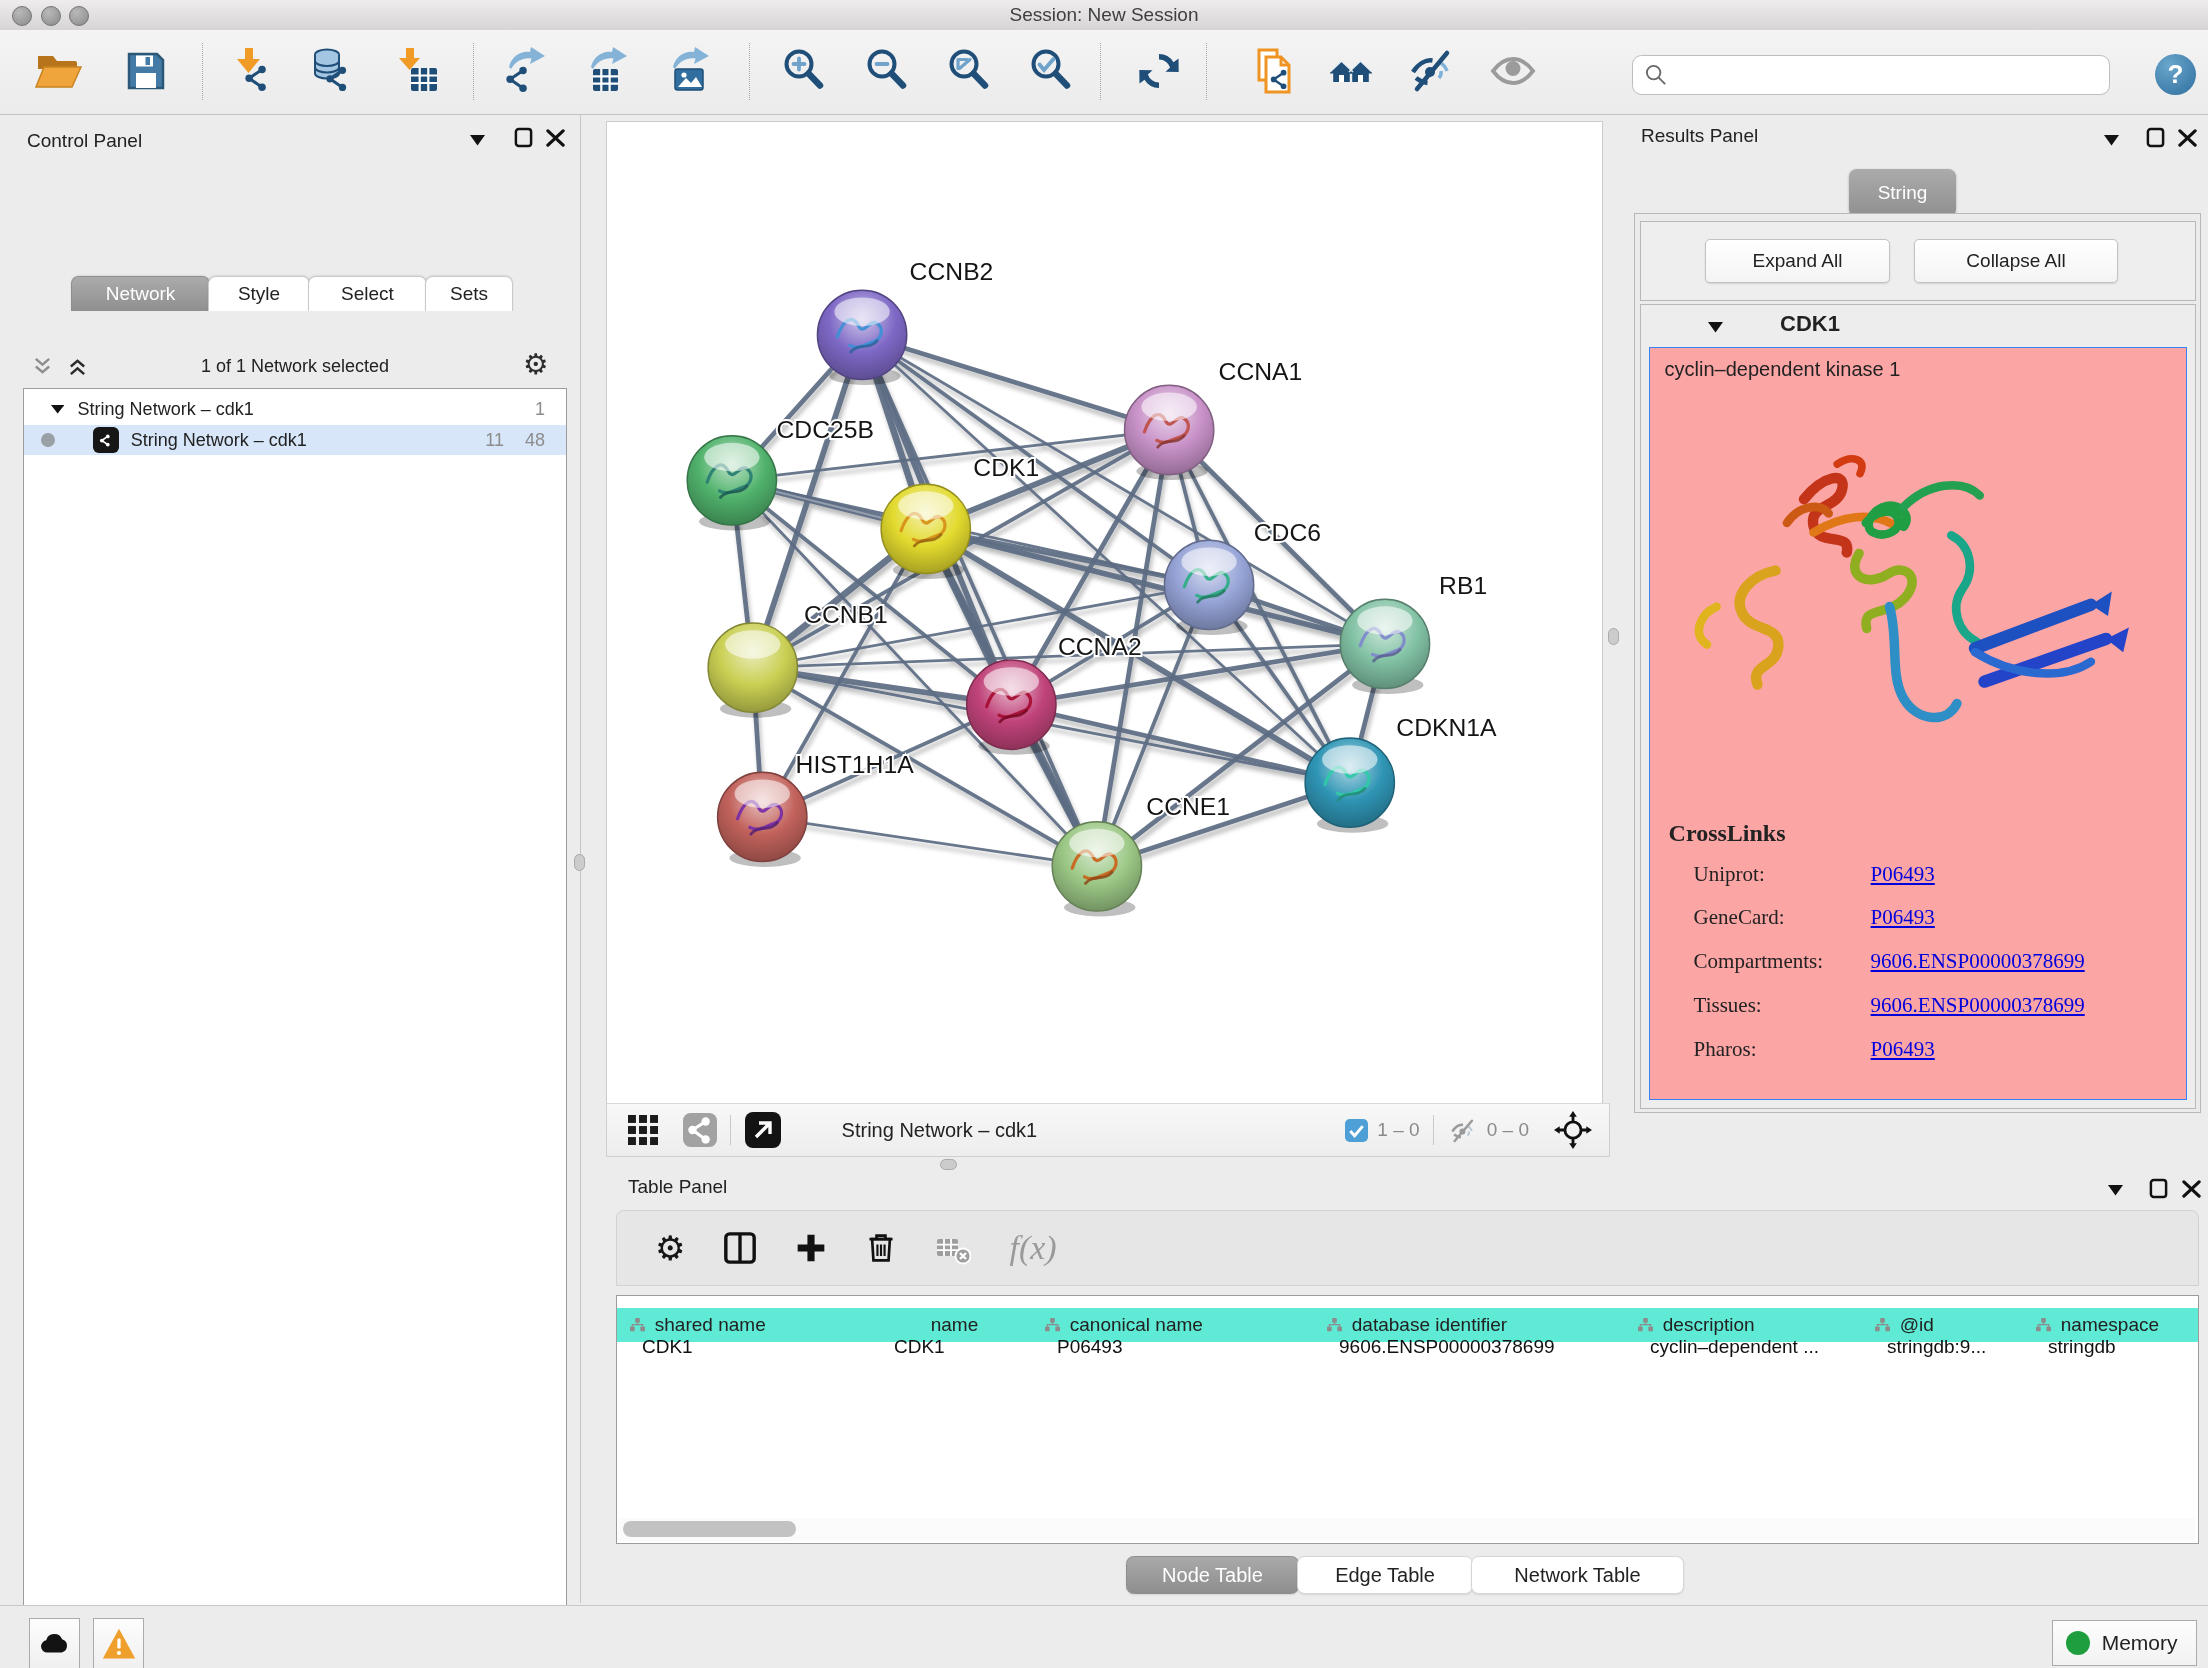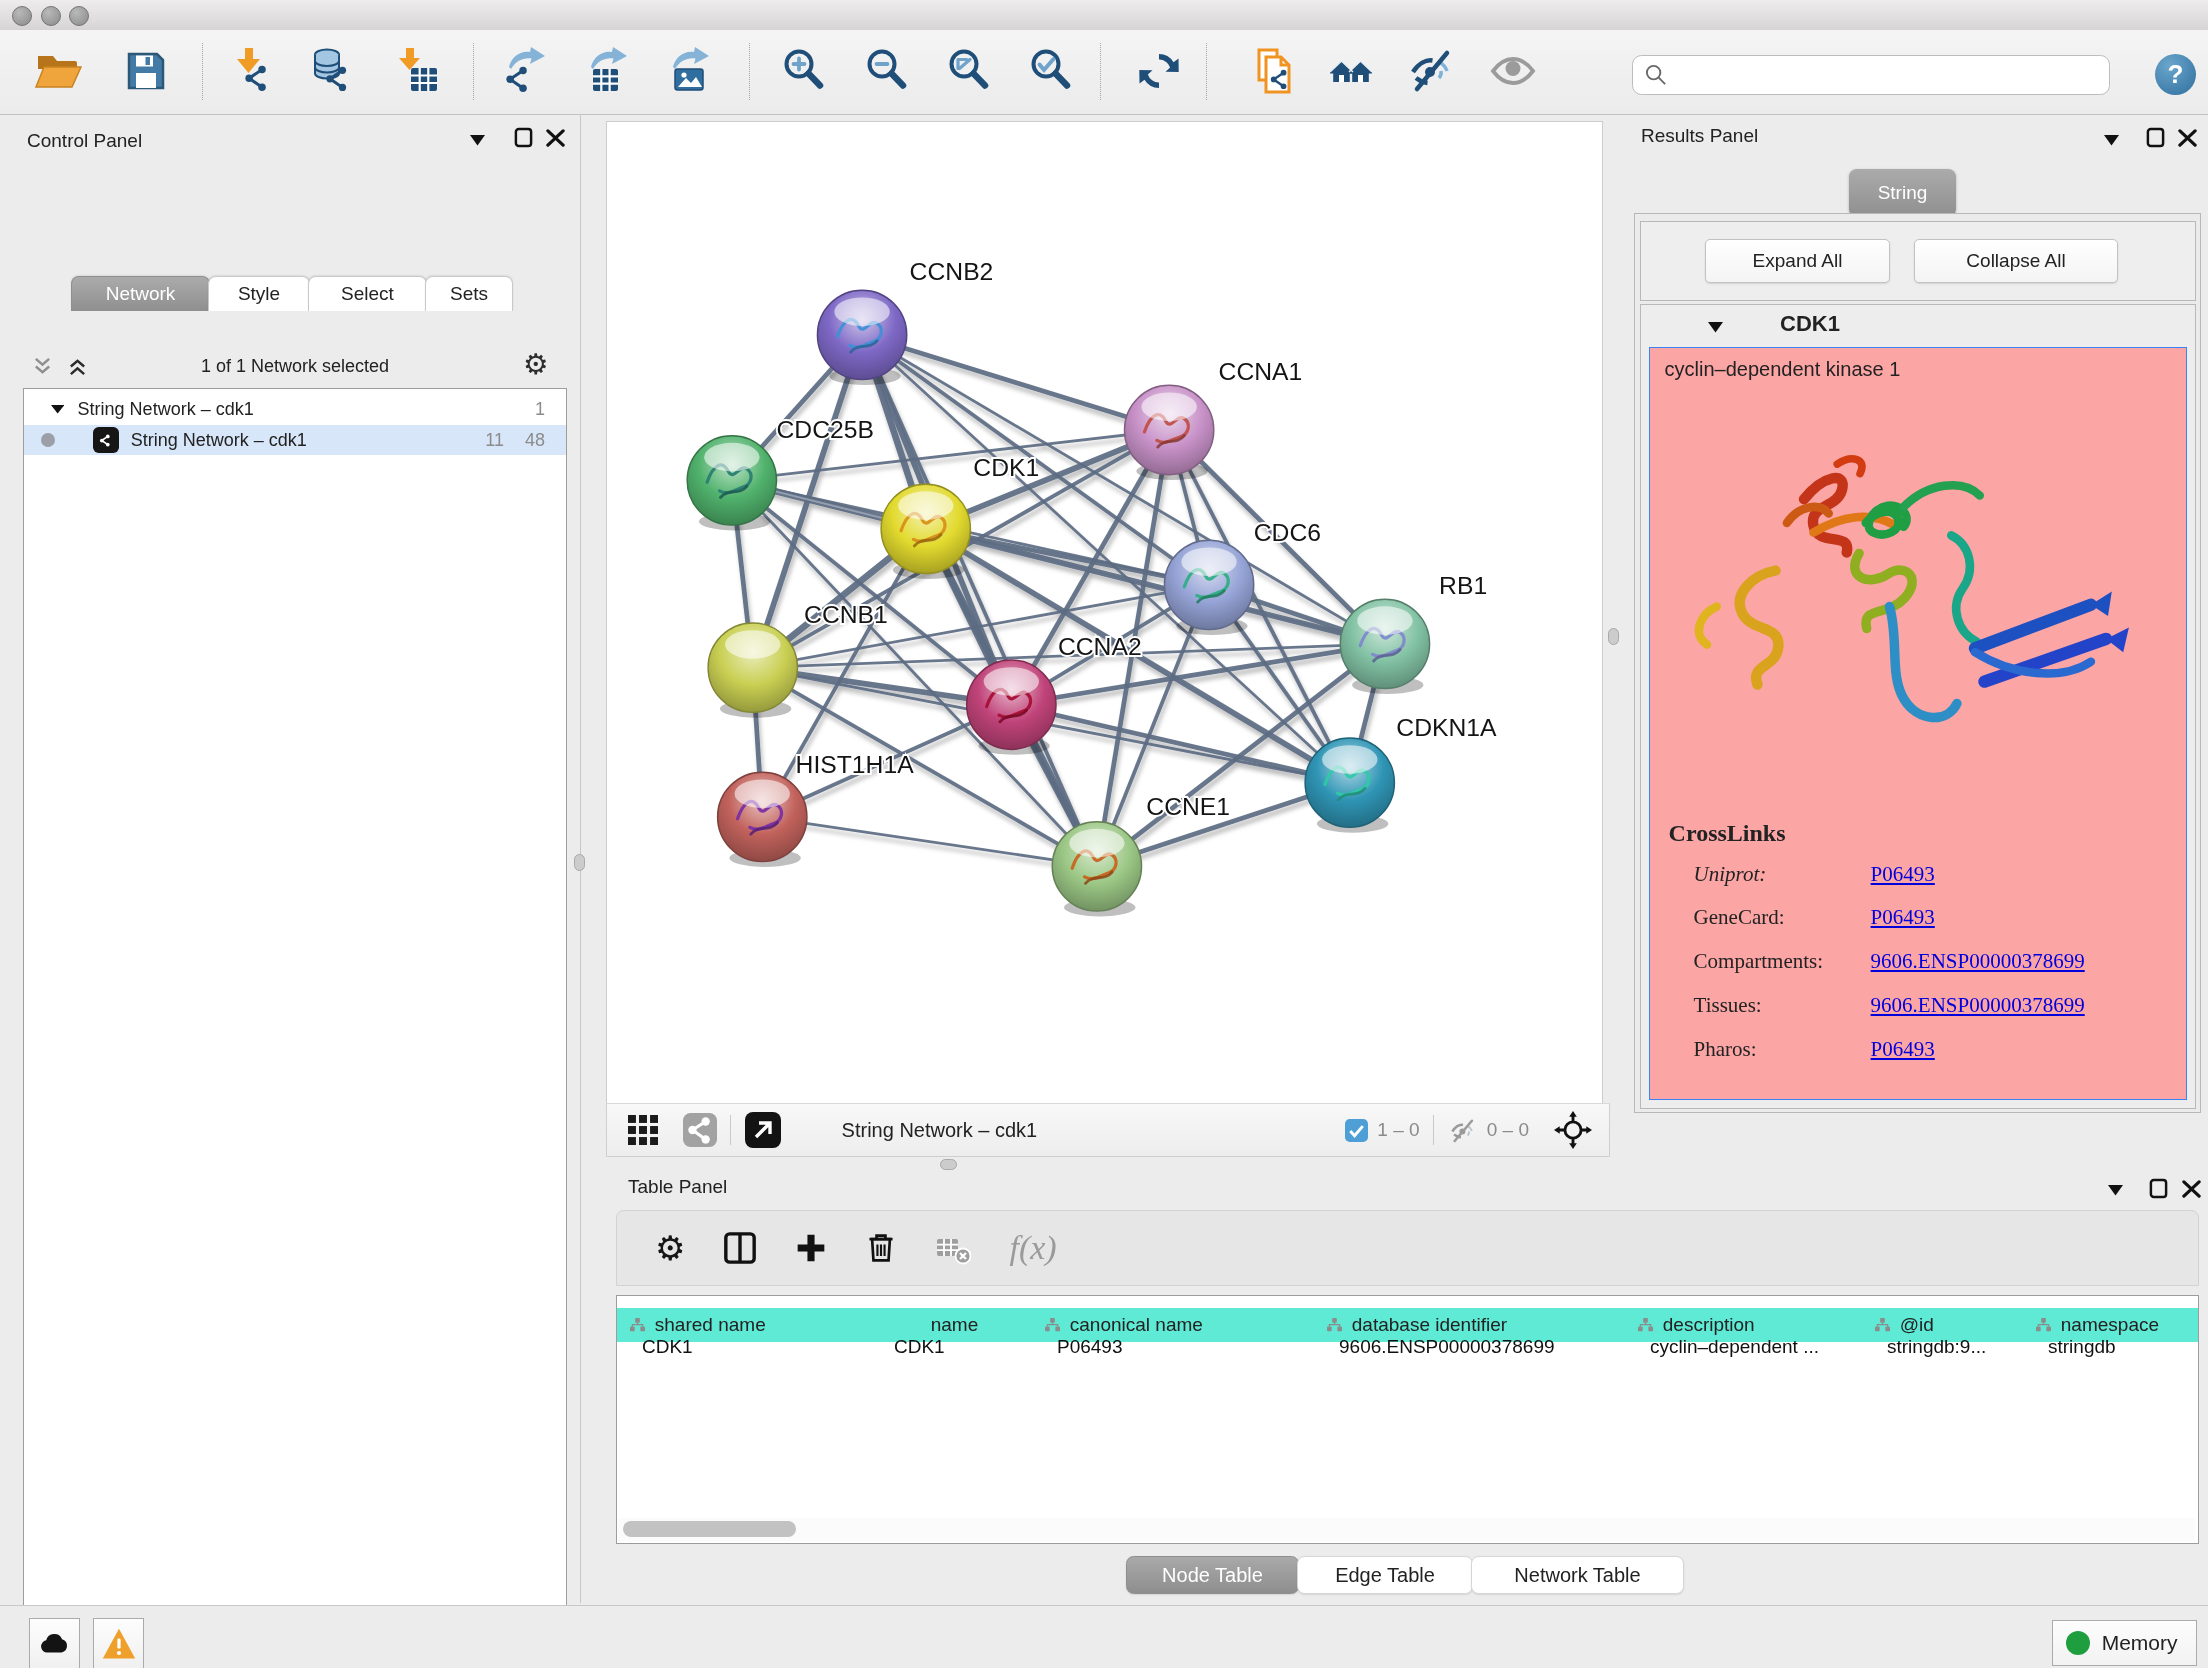--- a/index.html
+++ b/index.html
@@ -85,20 +85,21 @@
   .split-dot{position:absolute;background:#cccccc;border:1px solid #a9a9a9;border-radius:5.7px}
   .nlabel{font-size:26px;fill:#141414;paint-order:stroke;stroke:#ffffff;stroke-width:4px}
 </style>
 </head>
 <body>
 
 <div class="abs" id="titlebar">
   <span class="tlight" style="left:12.4px"></span>
   <span class="tlight" style="left:41px"></span>
   <span class="tlight" style="left:69px"></span>
+  <div id="win-title">Session: New Session</div>
 </div>
 
 <div class="abs" id="toolbar">
   <div id="search-box">
     <svg width="25" height="25" viewBox="0 0 26 26" style="margin:0 7.6px 0 11.4px">
       <circle cx="10" cy="10" r="7" fill="none" stroke="#6a6a6a" stroke-width="2"></circle>
       <path d="M15 15l7 7" stroke="#6a6a6a" stroke-width="2"></path>
     </svg>
     <input placeholder="" style="">
   </div>
@@ -615,21 +616,21 @@
           <path d="M330 252 452 206" stroke="#1d50c0" stroke-width="13"></path>
           <path d="M340 287 468 242" stroke="#2343c8" stroke-width="13"></path>
           <path d="M330 256c40 25 92 30 122 10" stroke="#2a6ad0" stroke-width="9"></path>
         </g>
         <path d="M452 206l22-14-4 26z" fill="#1d50c0"></path>
         <path d="M468 242l24-12-6 26z" fill="#2343c8"></path>
       </svg>
 
       <div class="abs serif" style="left:19px;top:472px;font-size:24px;font-weight:bold">CrossLinks</div>
       <div id="crosslinks">
-          <div class="xl-row serif" style="left: 44px; top: 514px; font-style: italic;">Uniprot:</div>
+          <div class="xl-row serif" style="left: 44px; top: 514px;">Uniprot:</div>
           <div class="xl-row serif xlink" style="left: 221px; top: 514px;">P06493</div>
           <div class="xl-row serif" style="left: 44px; top: 557px;">GeneCard:</div>
           <div class="xl-row serif xlink" style="left: 221px; top: 557px;">P06493</div>
           <div class="xl-row serif" style="left: 44px; top: 601px;">Compartments:</div>
           <div class="xl-row serif xlink" style="left: 221px; top: 601px;">9606.ENSP00000378699</div>
           <div class="xl-row serif" style="left: 44px; top: 645px;">Tissues:</div>
           <div class="xl-row serif xlink" style="left: 221px; top: 645px;">9606.ENSP00000378699</div>
           <div class="xl-row serif" style="left: 44px; top: 689px;">Pharos:</div>
           <div class="xl-row serif xlink" style="left: 221px; top: 689px;">P06493</div>
         </div>

